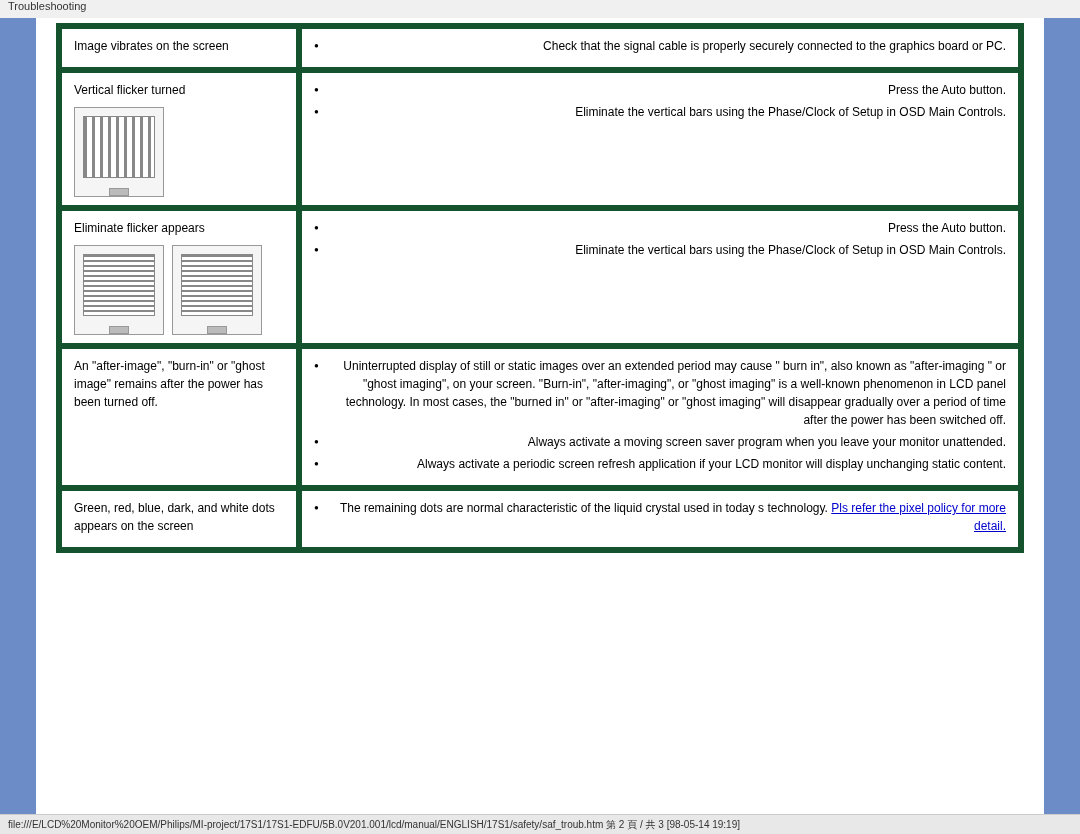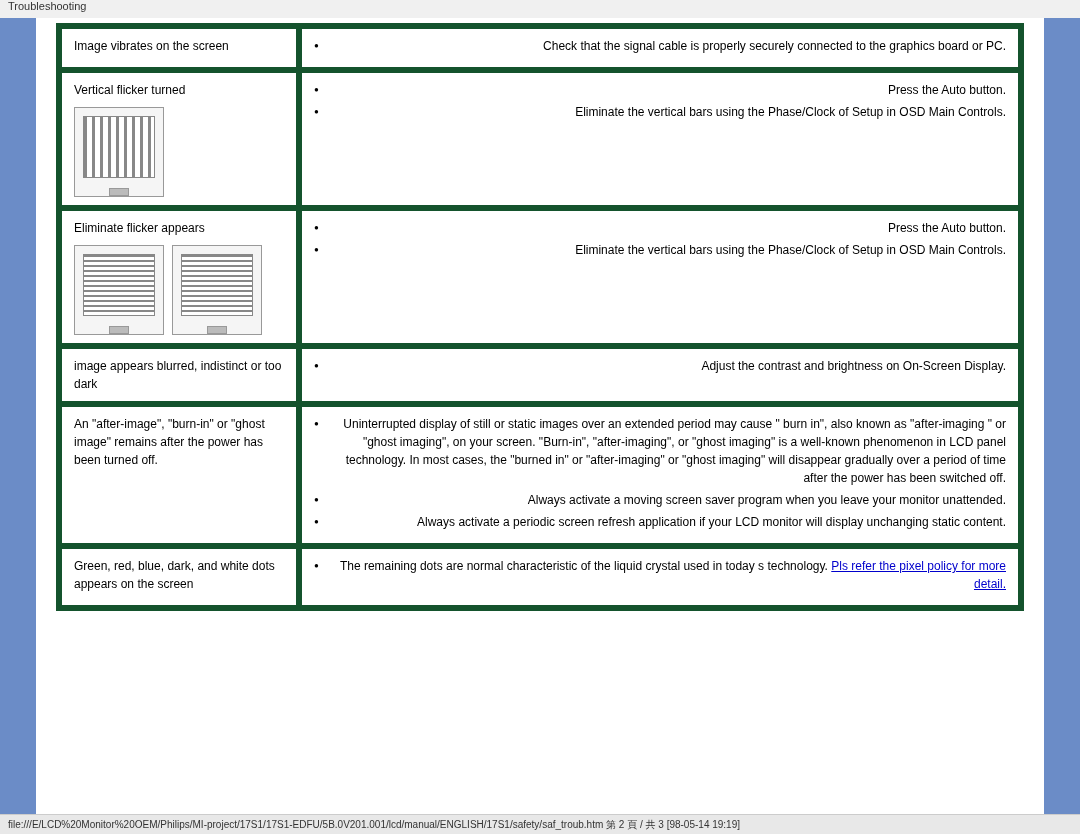--- a/index.html
+++ b/index.html
@@ -237,28 +237,20 @@
                 </div>
               </div></td>
             <td class="right-col">
               <ul class="solutions">
                 <li>Press the Auto button.</li>
                 <li>Eliminate the vertical bars using the Phase/Clock of Setup in OSD Main Controls.</li>
               </ul>
             </td>
           </tr>
           <tr>
-            <td class="left-col"><span class="issue-title">image appears blurred, indistinct or too dark</span></td>
-            <td class="right-col">
-              <ul class="solutions">
-                <li>Adjust the contrast and brightness on On-Screen Display.</li>
-              </ul>
-            </td>
-          </tr>
-          <tr>
             <td class="left-col"><span class="issue-title">An "after-image", "burn-in" or "ghost image" remains after the power has been turned off.</span></td>
             <td class="right-col">
               <ul class="solutions">
                 <li>Uninterrupted display of still or static images over an extended period may cause " burn in", also known as "after-imaging " or "ghost imaging", on your screen. "Burn-in", "after-imaging", or "ghost imaging" is a well-known phenomenon in LCD panel technology. In most cases, the "burned in" or "after-imaging" or "ghost imaging" will disappear gradually over a period of time after the power has been switched off.</li>
                 <li>Always activate a moving screen saver program when you leave your monitor unattended.</li>
                 <li>Always activate a periodic screen refresh application if your LCD monitor will display unchanging static content.</li>
               </ul>
             </td>
           </tr>
           <tr>

